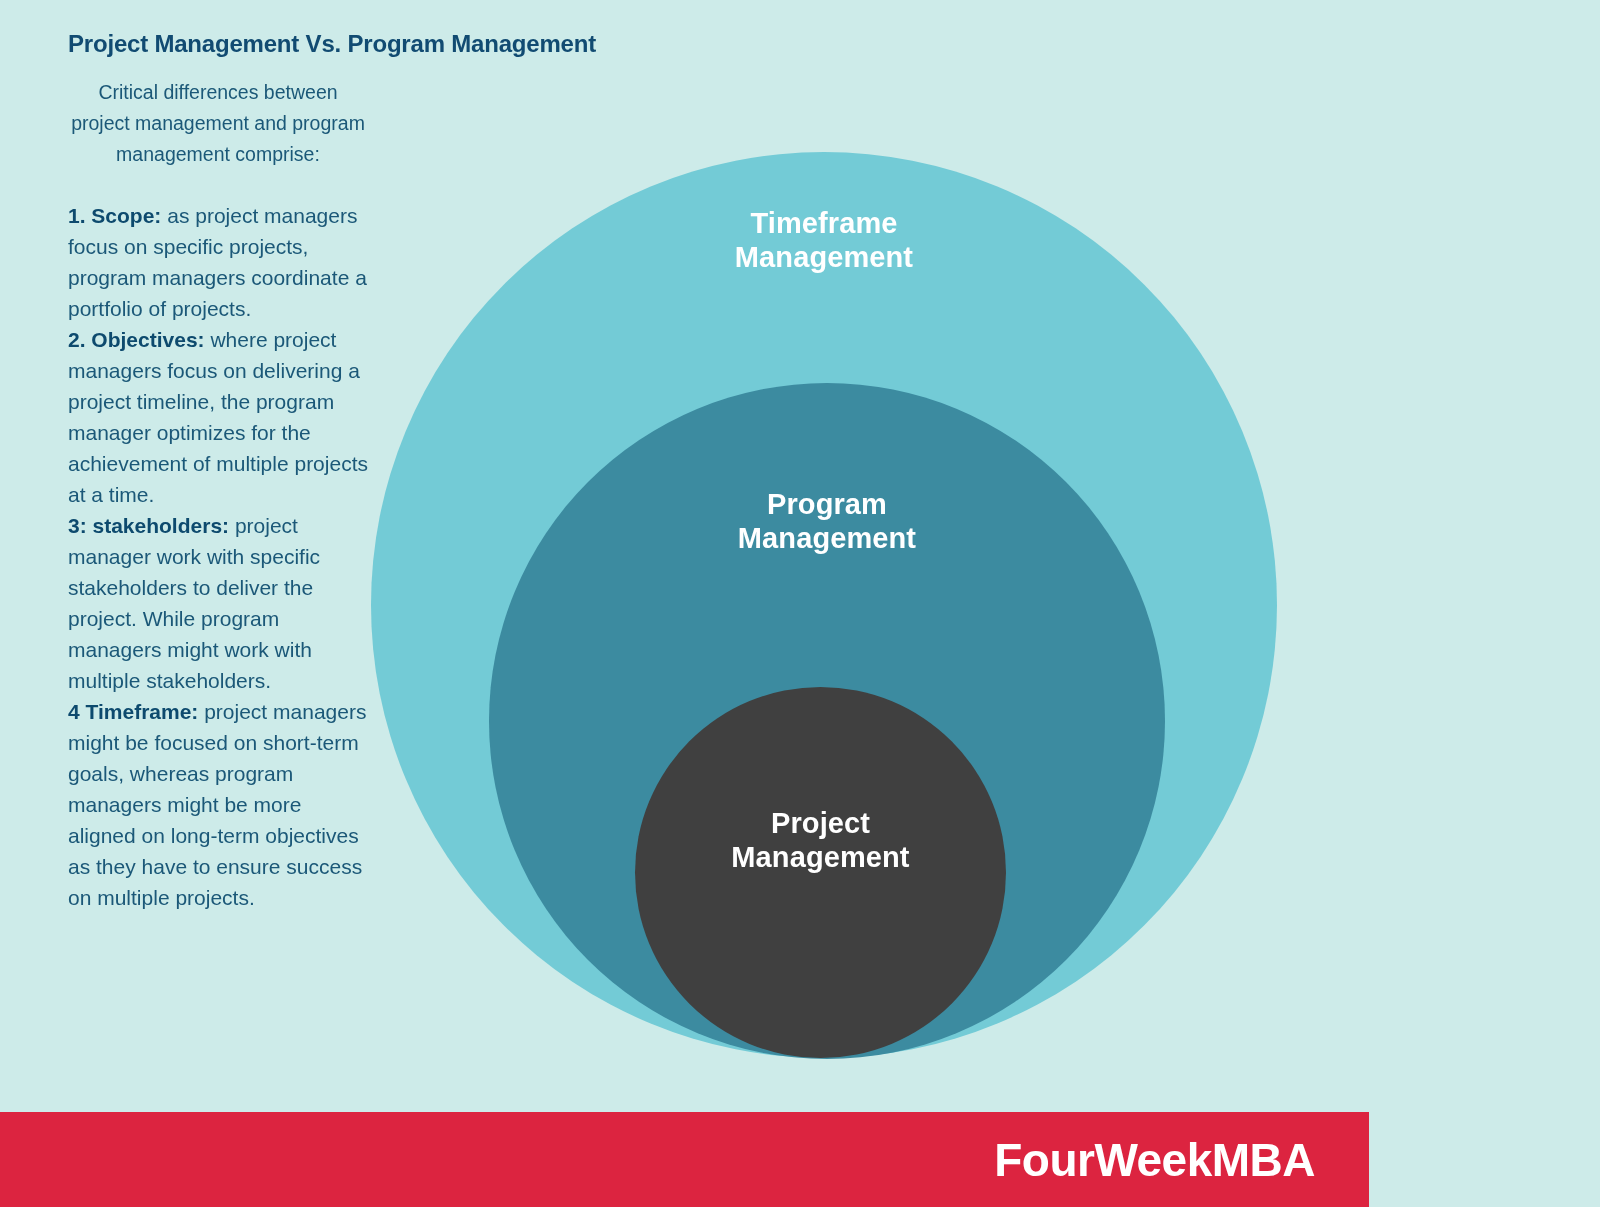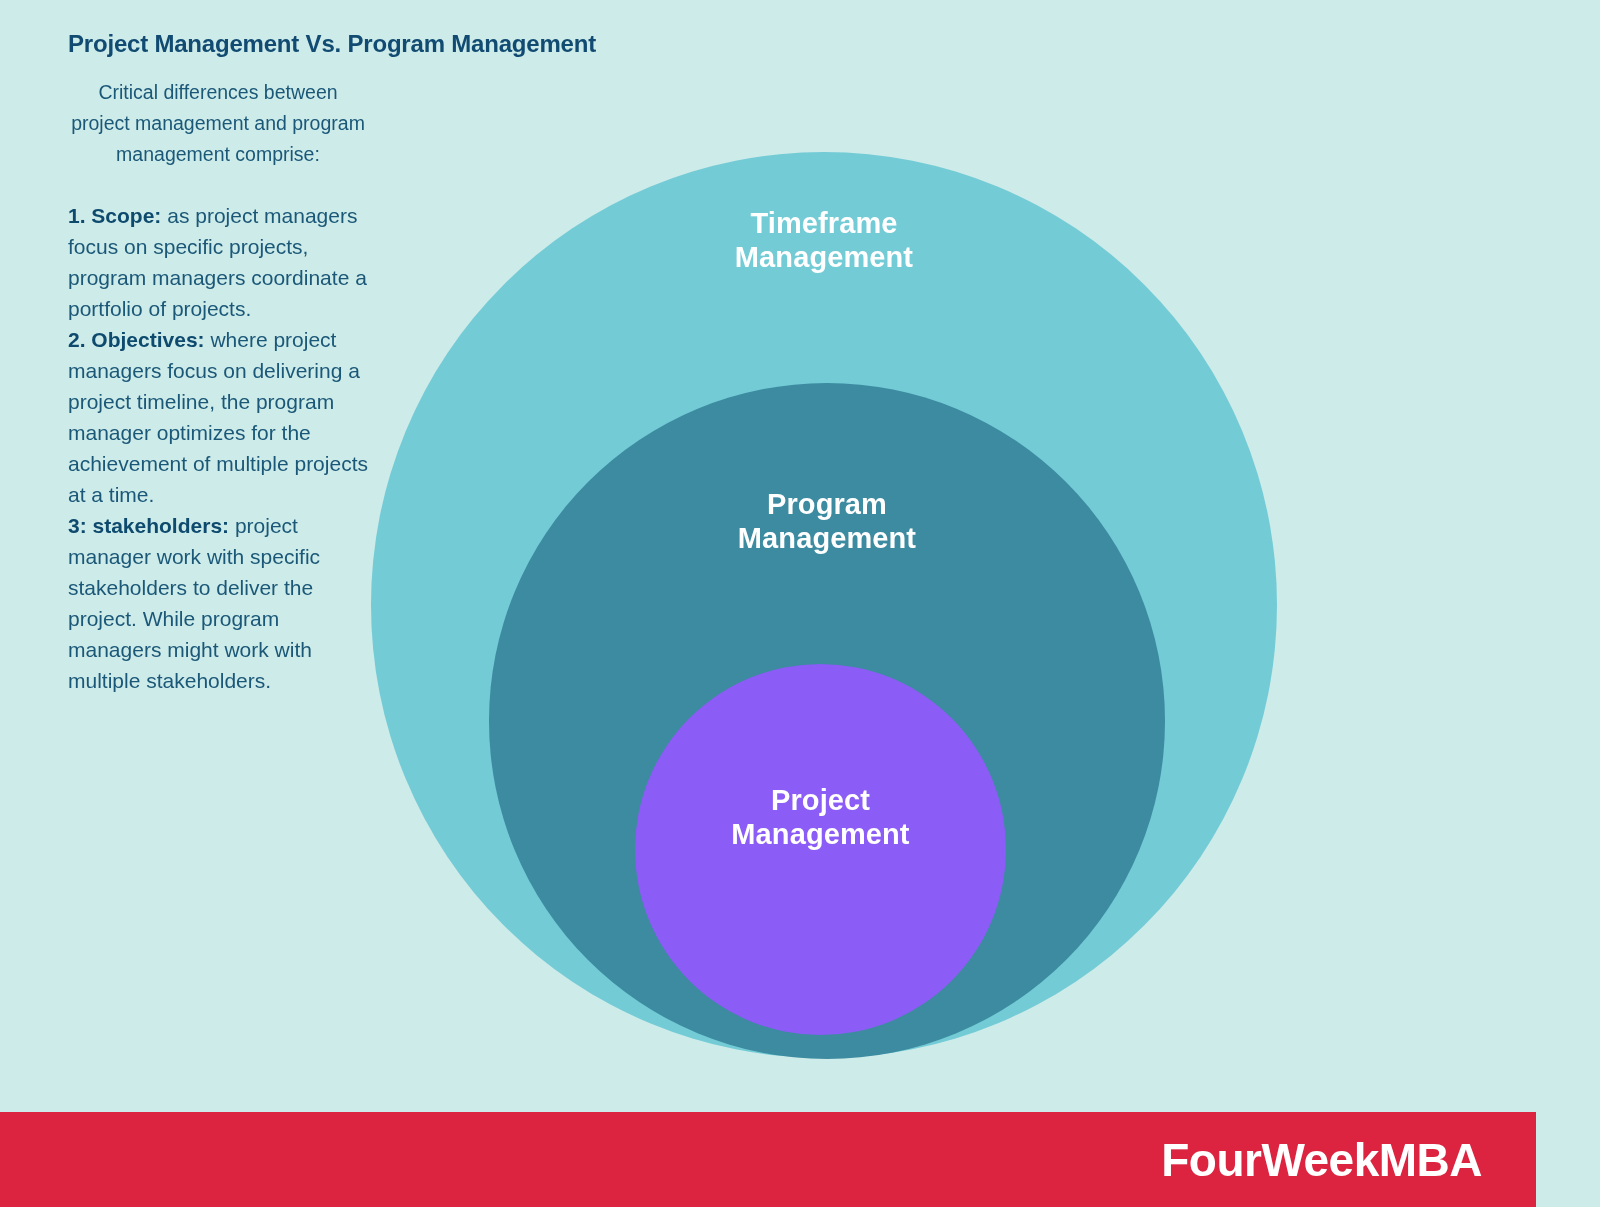--- a/index.html
+++ b/index.html
@@ -86,45 +86,45 @@
   .circle-middle {
     left: 489px;
     top: 383px;
     width: 676px;
     height: 676px;
     background: #3c8ba0;
   }
 
   .circle-inner {
     left: 635px;
-    top: 664px;
+    top: 687px;
     width: 371px;
     height: 371px;
-    background: #8b5cf6;
+    background: #404040;
   }
 
   .circle-label {
     color: #ffffff;
     font-weight: bold;
     text-align: center;
     line-height: 1.18;
     font-size: 29px;
     letter-spacing: 0.1px;
   }
 
   .circle-outer .circle-label { margin-top: 54px; }
   .circle-middle .circle-label { margin-top: 104px; }
   .circle-inner .circle-label { margin-top: 119px; }
 
   
   .footer-band {
     position: absolute;
     left: 0;
     bottom: 0;
-    width: 1536px;
+    width: 1369px;
     height: 95px;
     background: #dc2440;
   }
 
   .brand {
     position: absolute;
     right: 54px;
     top: 50%;
     transform: translateY(-50%);
     color: #ffffff;
@@ -147,20 +147,23 @@
     <div class="points">
       <p class="point">
         <b>1. Scope:</b><span> as project managers focus on specific projects, program managers coordinate a portfolio of projects.</span>
       </p>
       <p class="point">
         <b>2. Objectives:</b><span> where project managers focus on delivering a project timeline, the program manager optimizes for the achievement of multiple projects at a time.</span>
       </p>
       <p class="point">
         <b>3: stakeholders:</b><span> project manager work with specific stakeholders to deliver the project. While program managers might work with multiple stakeholders.</span>
       </p>
+      <p class="point">
+        <b>4 Timeframe:</b><span> project managers might be focused on short-term goals, whereas program managers might be more aligned on long-term objectives as they have to ensure success on multiple projects.</span>
+      </p>
     </div>
   </div>
 
   <div class="circle circle-outer">
     <div class="circle-label">
       <div>Timeframe</div>
       <div>Management</div>
     </div>
   </div>
 

